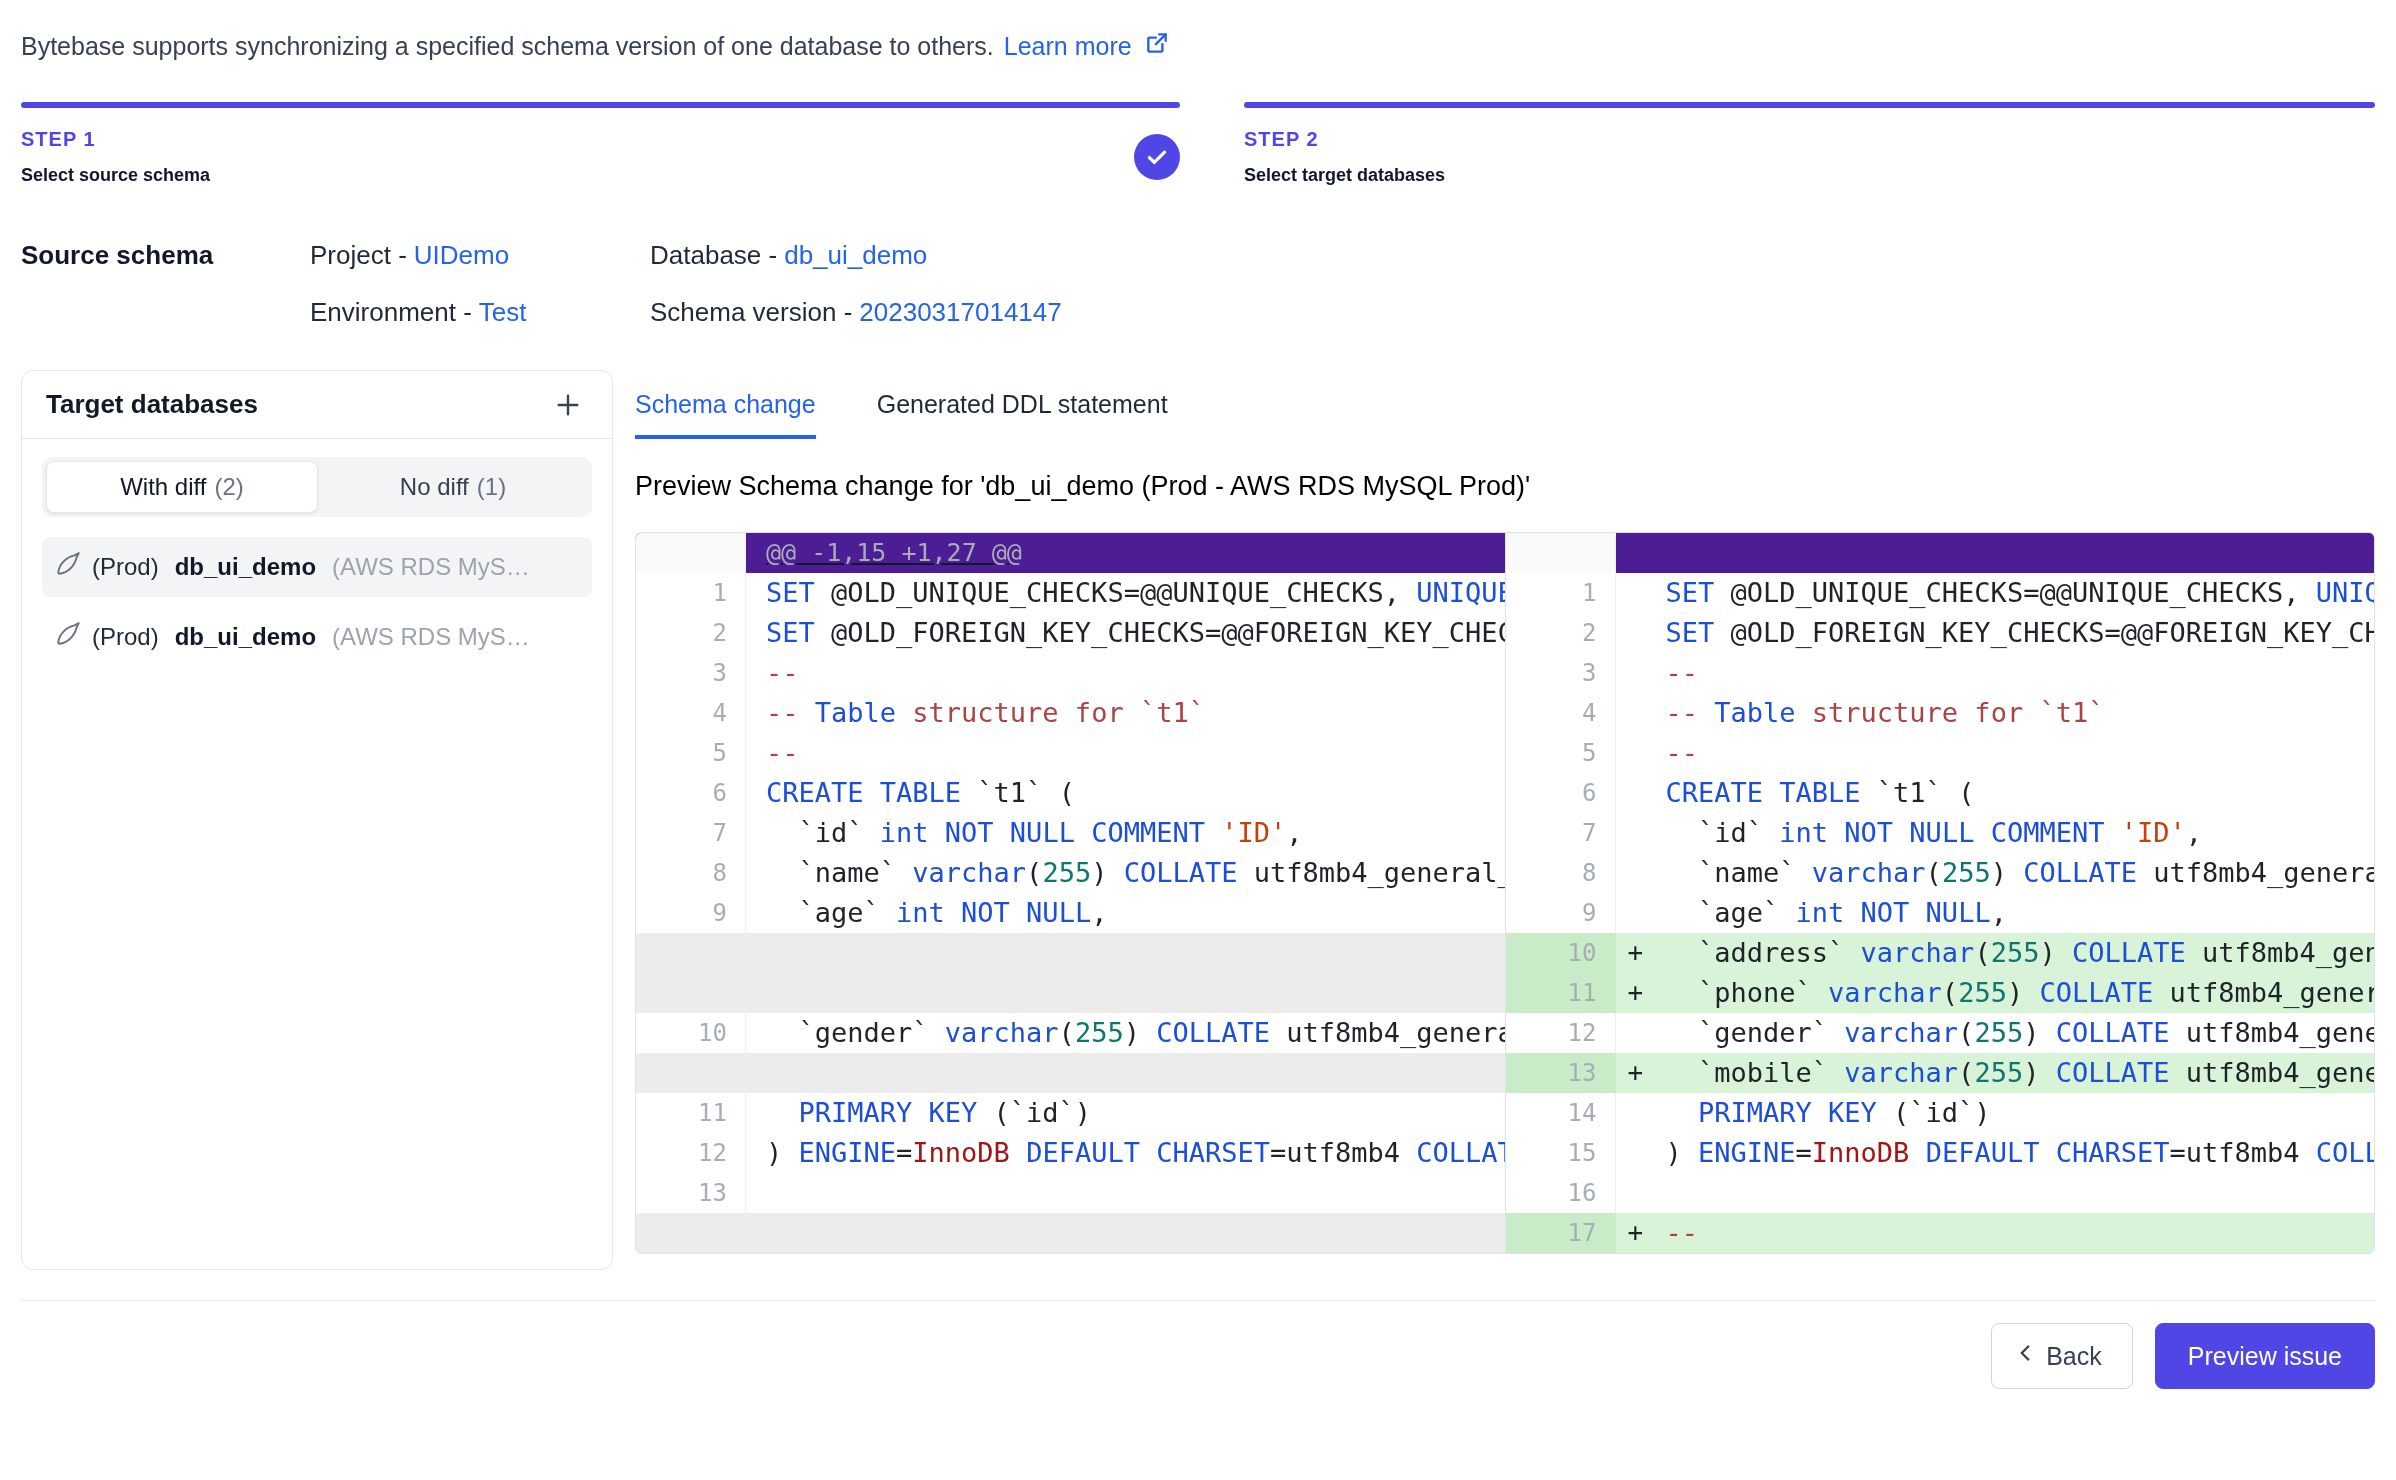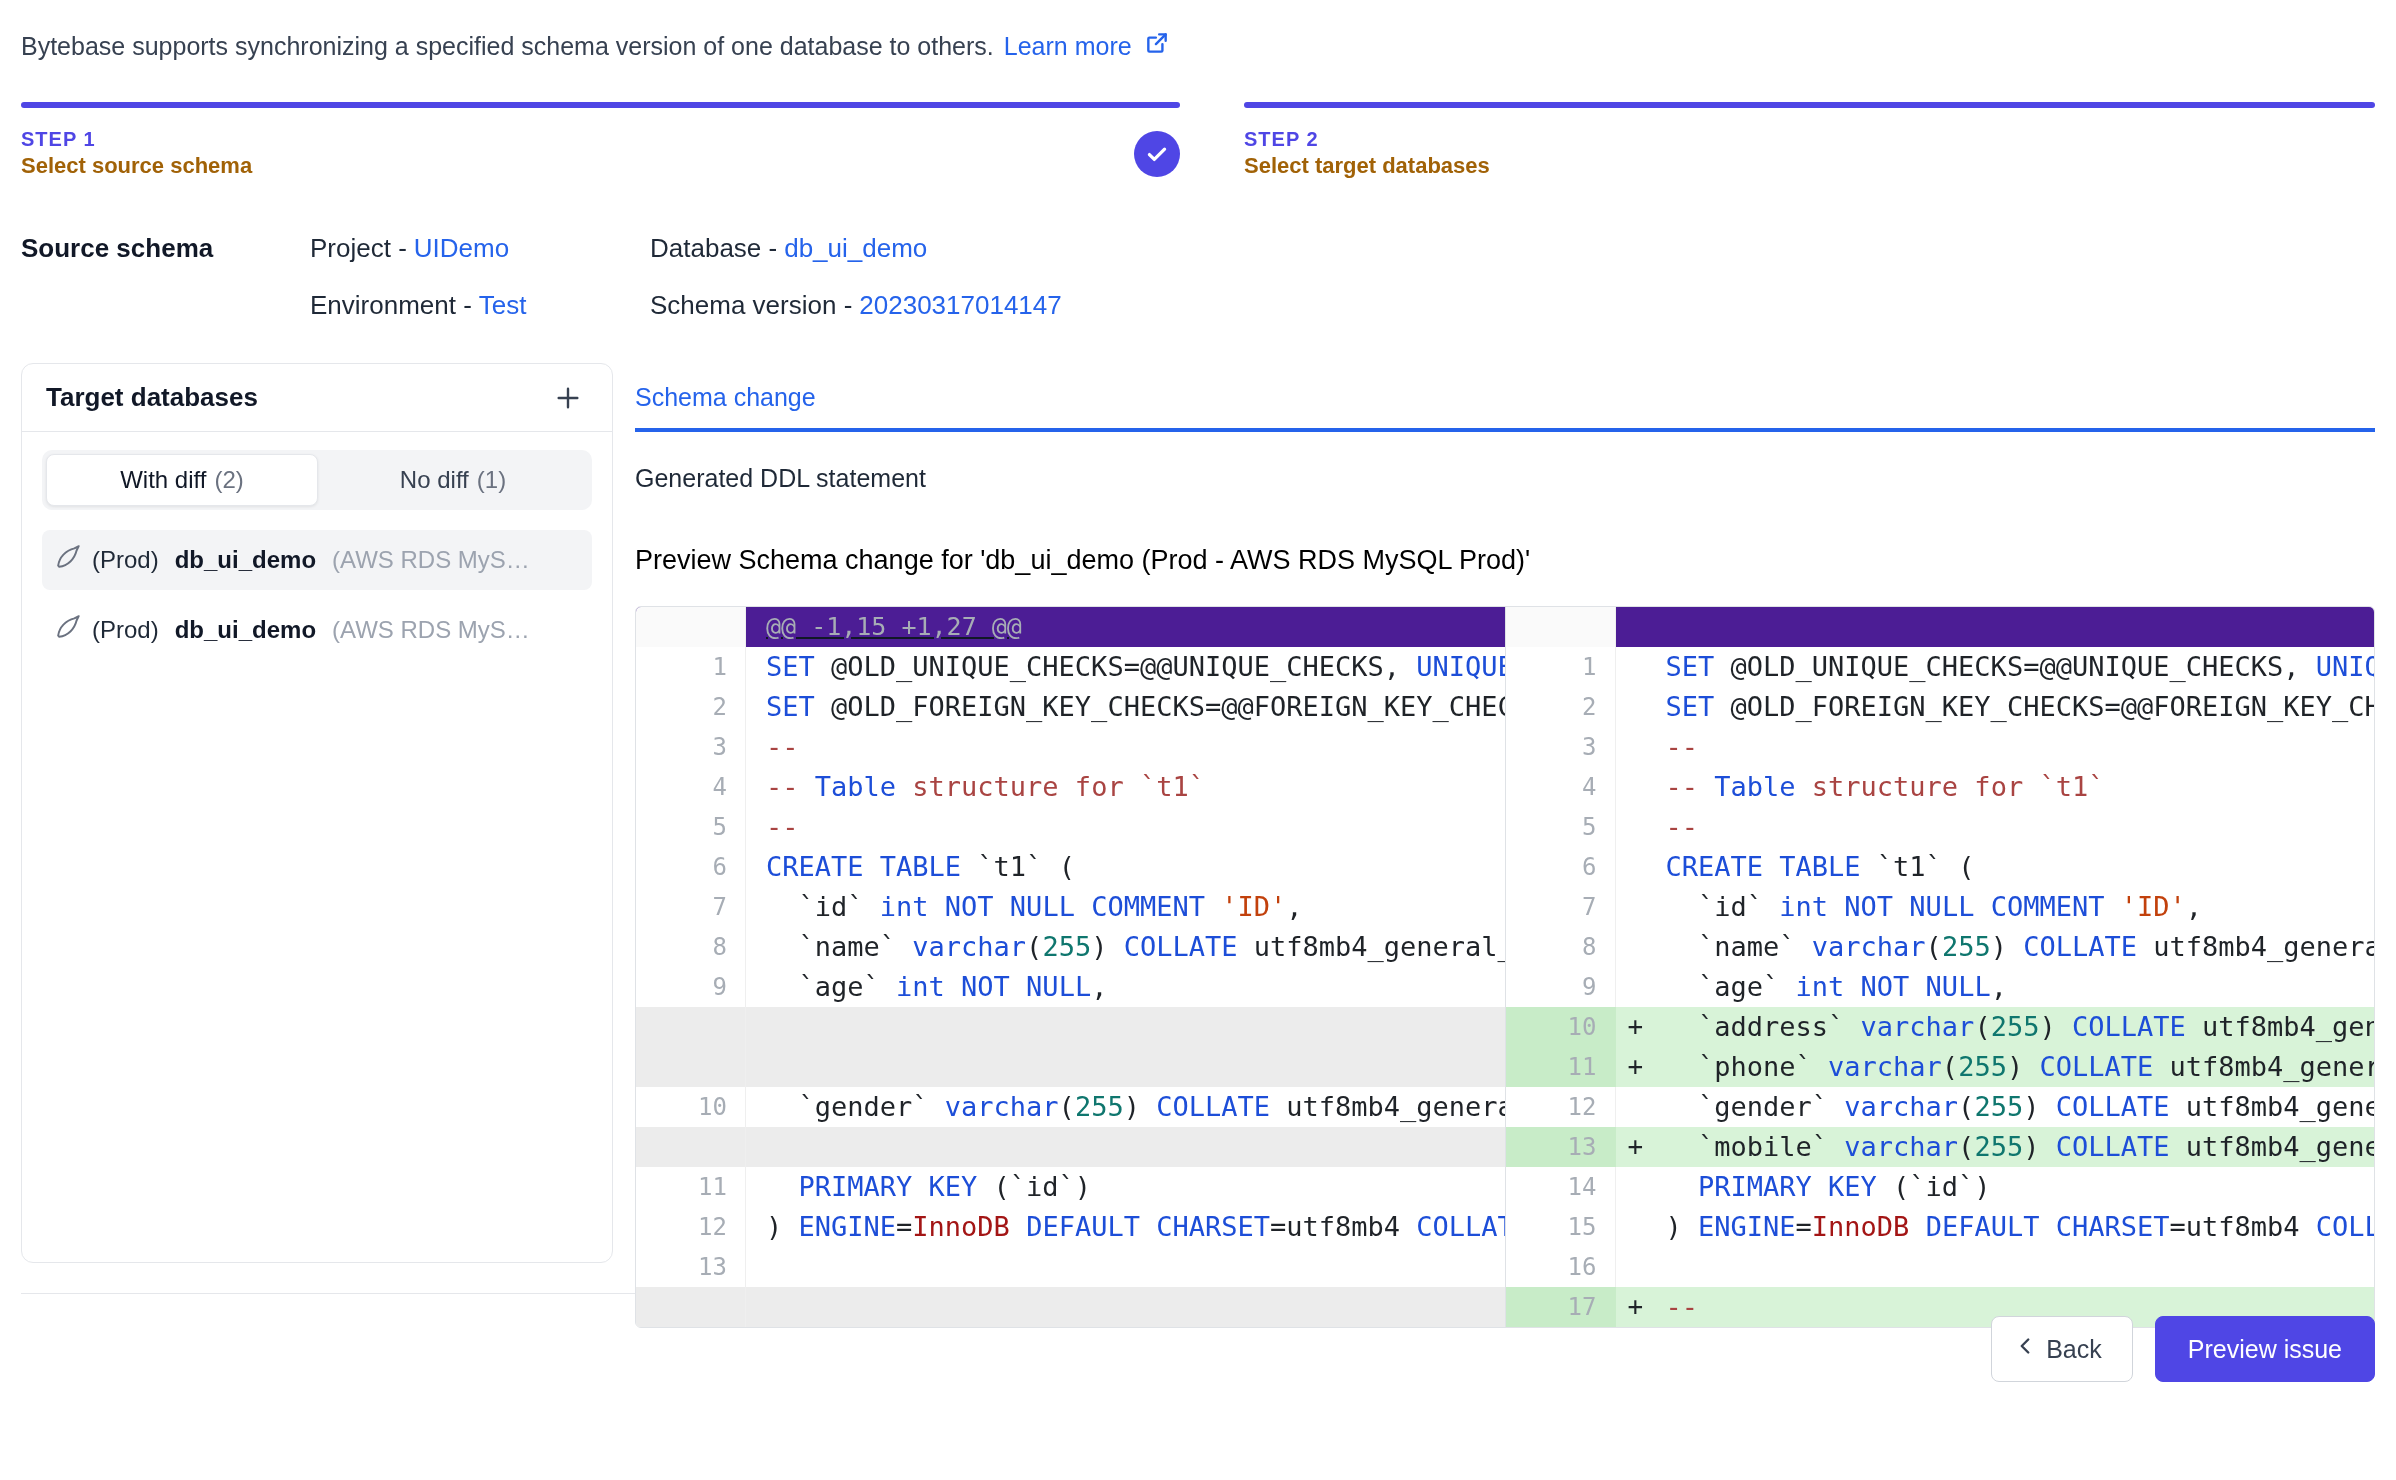--- a/index.html
+++ b/index.html
@@ -32,21 +32,21 @@
   .intro a { color: var(--link); text-decoration: none; cursor: pointer; font-size: 25px; }
   .ext-icon { margin-left: 2px; }
 
   
   .steps { display: flex; gap: 64px; margin-top: 38px; }
   .step { flex: 1 1 0; }
   .step-1 { flex: 0 0 1159px; }
   .step-bar { height: 6px; border-radius: 3px; background: var(--accent); }
   .step-label-row { display: flex; justify-content: space-between; align-items: center; margin-top: 20px; }
   .step-eyebrow { font-size: 20px; font-weight: 700; letter-spacing: 1px; color: var(--accent); }
-  .step-title { font-size: 22px; font-weight: 600; color: #a16207; margin-top: 2px; }
+  .step-title { font-size: 18px; font-weight: 600; color: #0f172a; margin-top: 14px; }
   .check-circle { width: 46px; height: 46px; border-radius: 50%; background: var(--accent); display: flex; align-items: center; justify-content: center; }
 
   
   .source { margin-top: 54px; display: flex; flex-direction: column; gap: 26px; }
   .source-row { display: flex; align-items: baseline; }
   .source-label { flex: 0 0 289px; font-size: 26px; font-weight: 600; color: #111827; }
   .source-cell { font-size: 26px; color: #1f2937; }
   .source-cell.col2 { flex: 0 0 340px; }
   .source-cell a { color: var(--link); text-decoration: none; cursor: pointer; margin-left: 7px; }
 
@@ -65,21 +65,21 @@
   .segment.active { background: #ffffff; border: 1px solid var(--border); box-shadow: 0 1px 3px rgba(0,0,0,0.08); color: #111827; font-weight: 500; }
   .target-list { margin-top: 20px; display: flex; flex-direction: column; gap: 10px; justify-content: flex-end; }
   .target-item { display: flex; align-items: center; gap: 10px; height: 60px; padding: 0 14px; border-radius: 8px; cursor: pointer; font-size: 24px; white-space: nowrap; overflow: hidden; }
   .target-item.selected { background: #f3f4f6; }
   .target-item .env { color: #1f2937; }
   .target-item .dbname { color: #111827; font-weight: 600; margin-left: 6px; }
   .target-item .suffix { color: #9ca3af; margin-left: 6px; }
 
   
   .preview { flex: 1 1 0; min-width: 0; padding-top: 20px; }
-  .tabs { display: flex; gap: 32px; flex-direction: column; }
+  .tabs { display: flex; gap: 61px; }
   .tab { font-size: 25px; padding-bottom: 16px; cursor: pointer; color: #1f2937; border-bottom: 4px solid transparent; }
   .tab.active { color: var(--link); font-weight: 500; border-bottom-color: var(--link); }
   .preview-title { margin-top: 32px; font-size: 27px; color: #000000; }
 
   
   .diff-table { margin-top: 30px; border: 1px solid #dfe2e6; border-radius: 6px; overflow: hidden; background: #fff; }
   .diff-row { display: flex; height: 40px; }
   .pane { flex: 1 1 0; min-width: 0; display: flex; overflow: hidden; background: #fff; }
   .pane-l { border-right: 1px solid #dfe2e6; }
   .gutter { flex: 0 0 110px; text-align: right; padding-right: 18px; font-family: "DejaVu Sans Mono", monospace; font-size: 24px; line-height: 40px; color: #a7adb5; border-right: 1px solid #efefef; }

